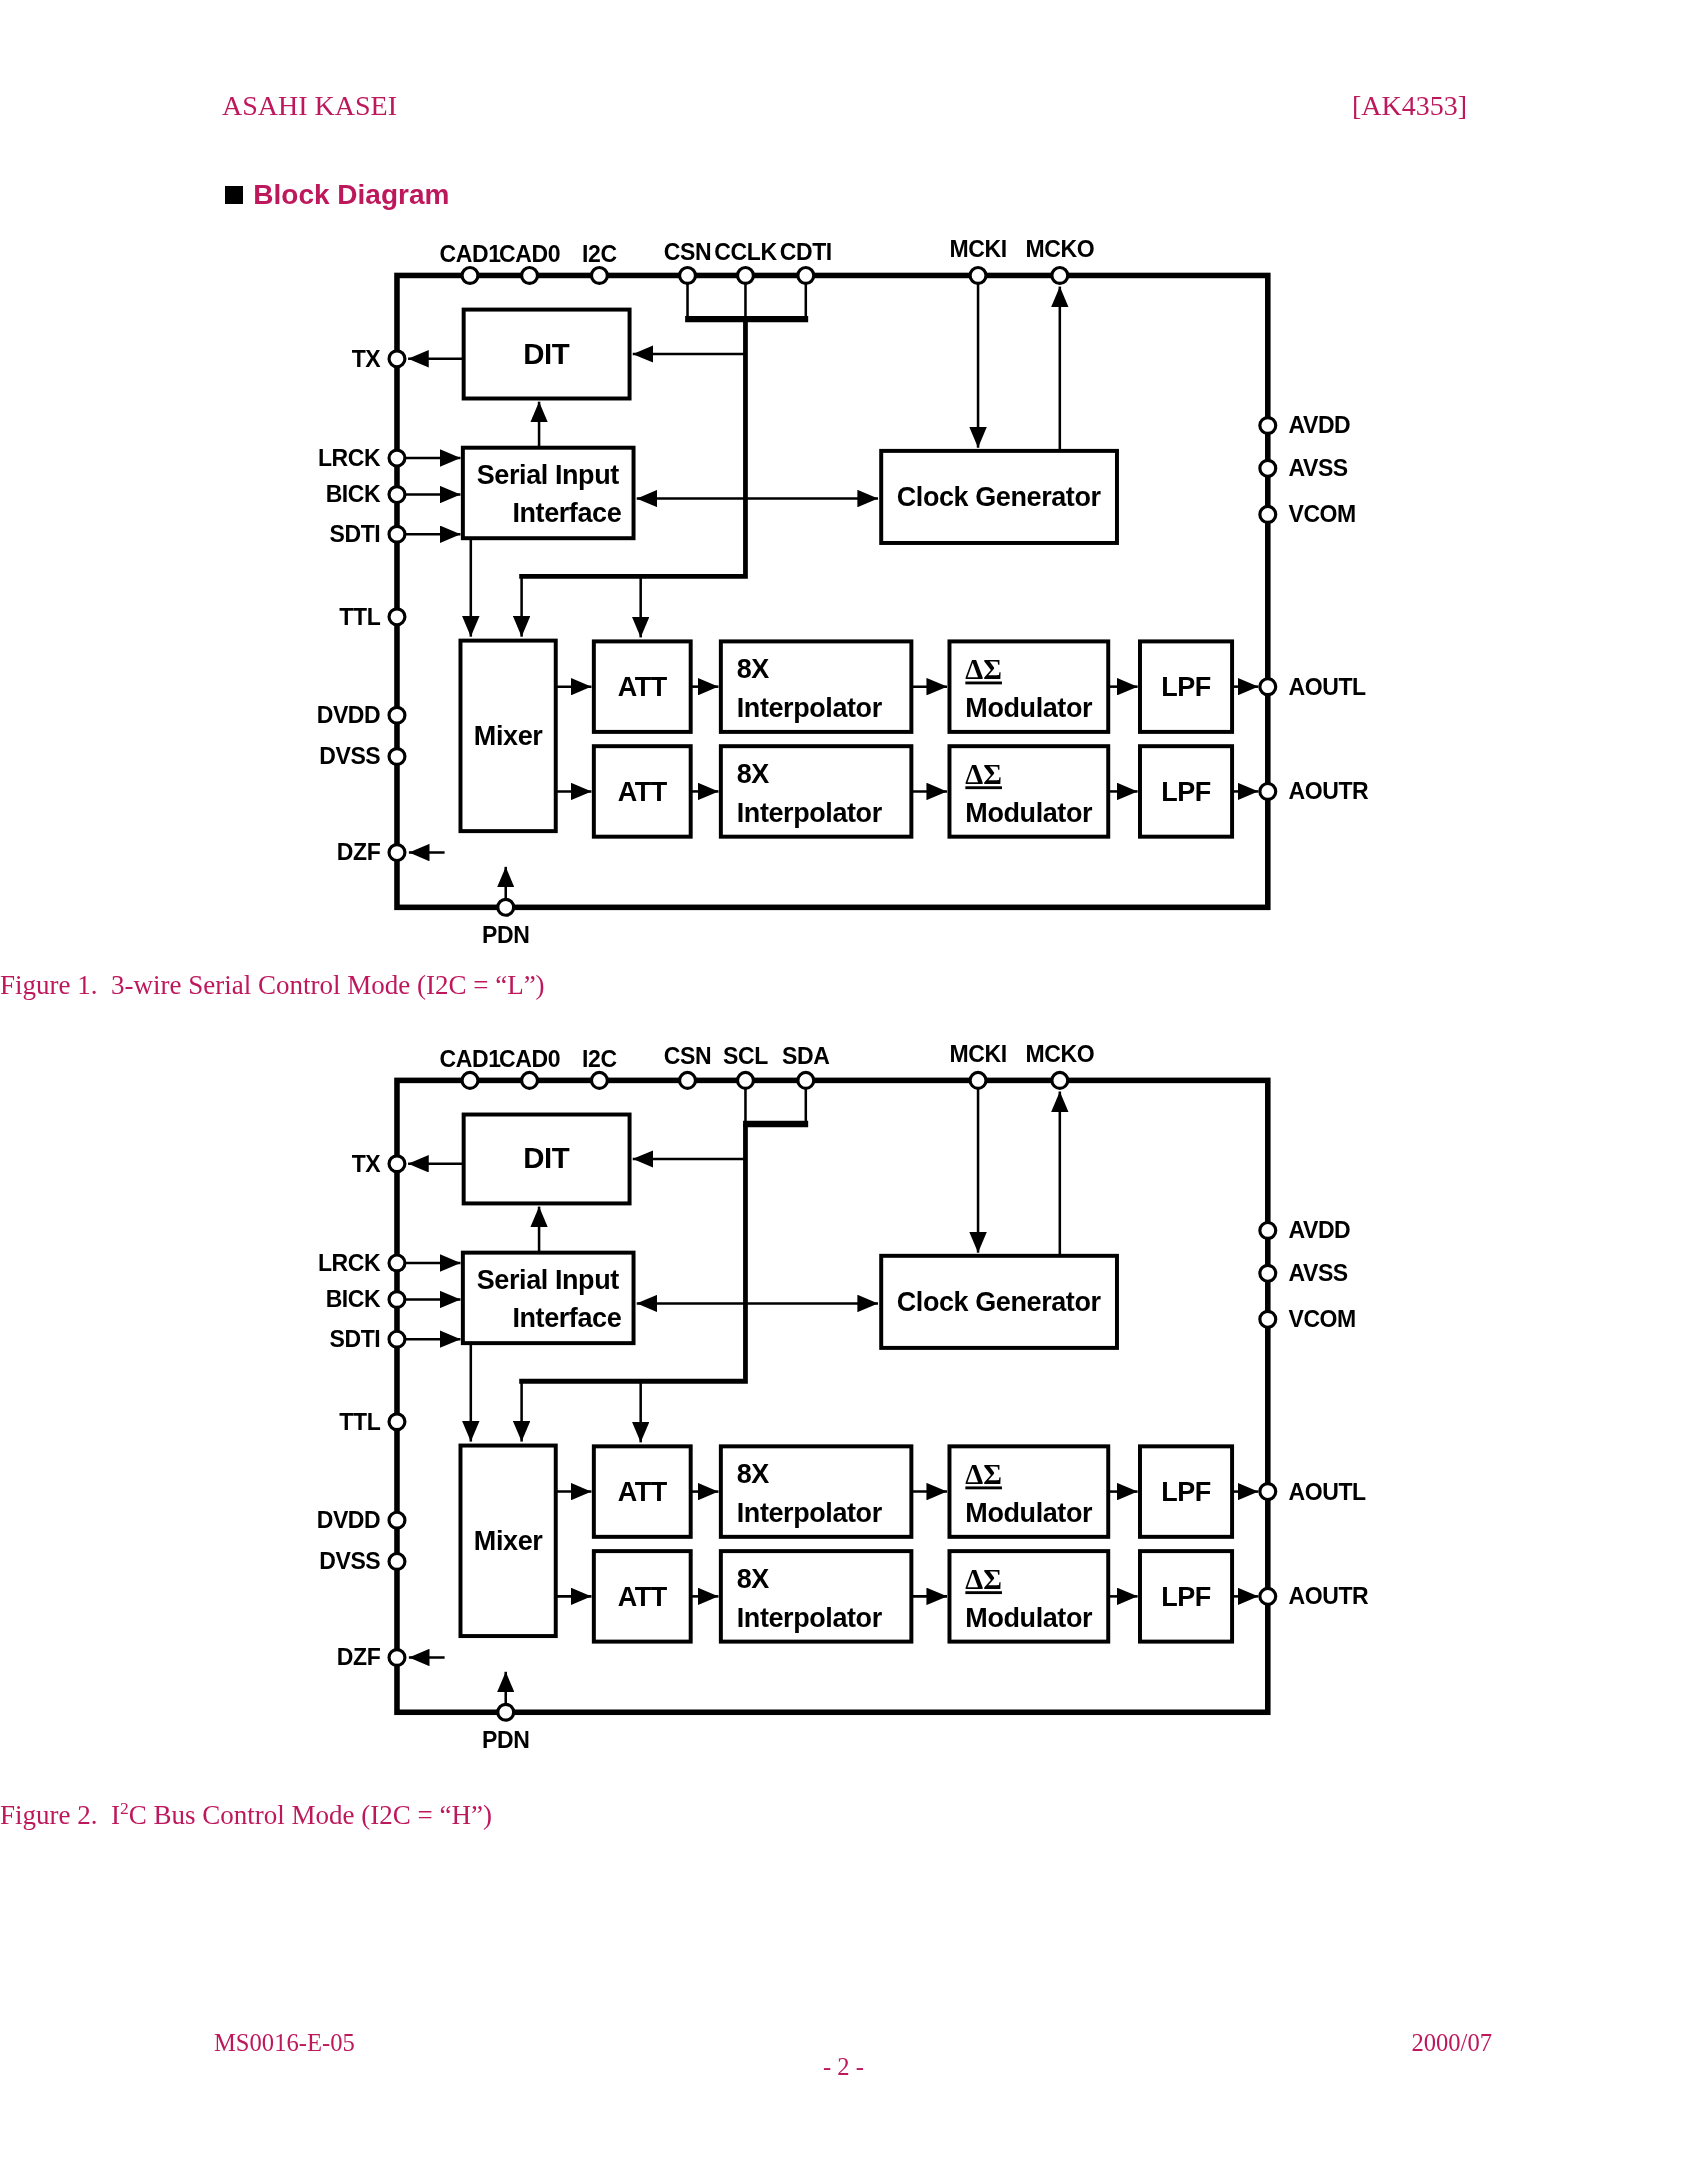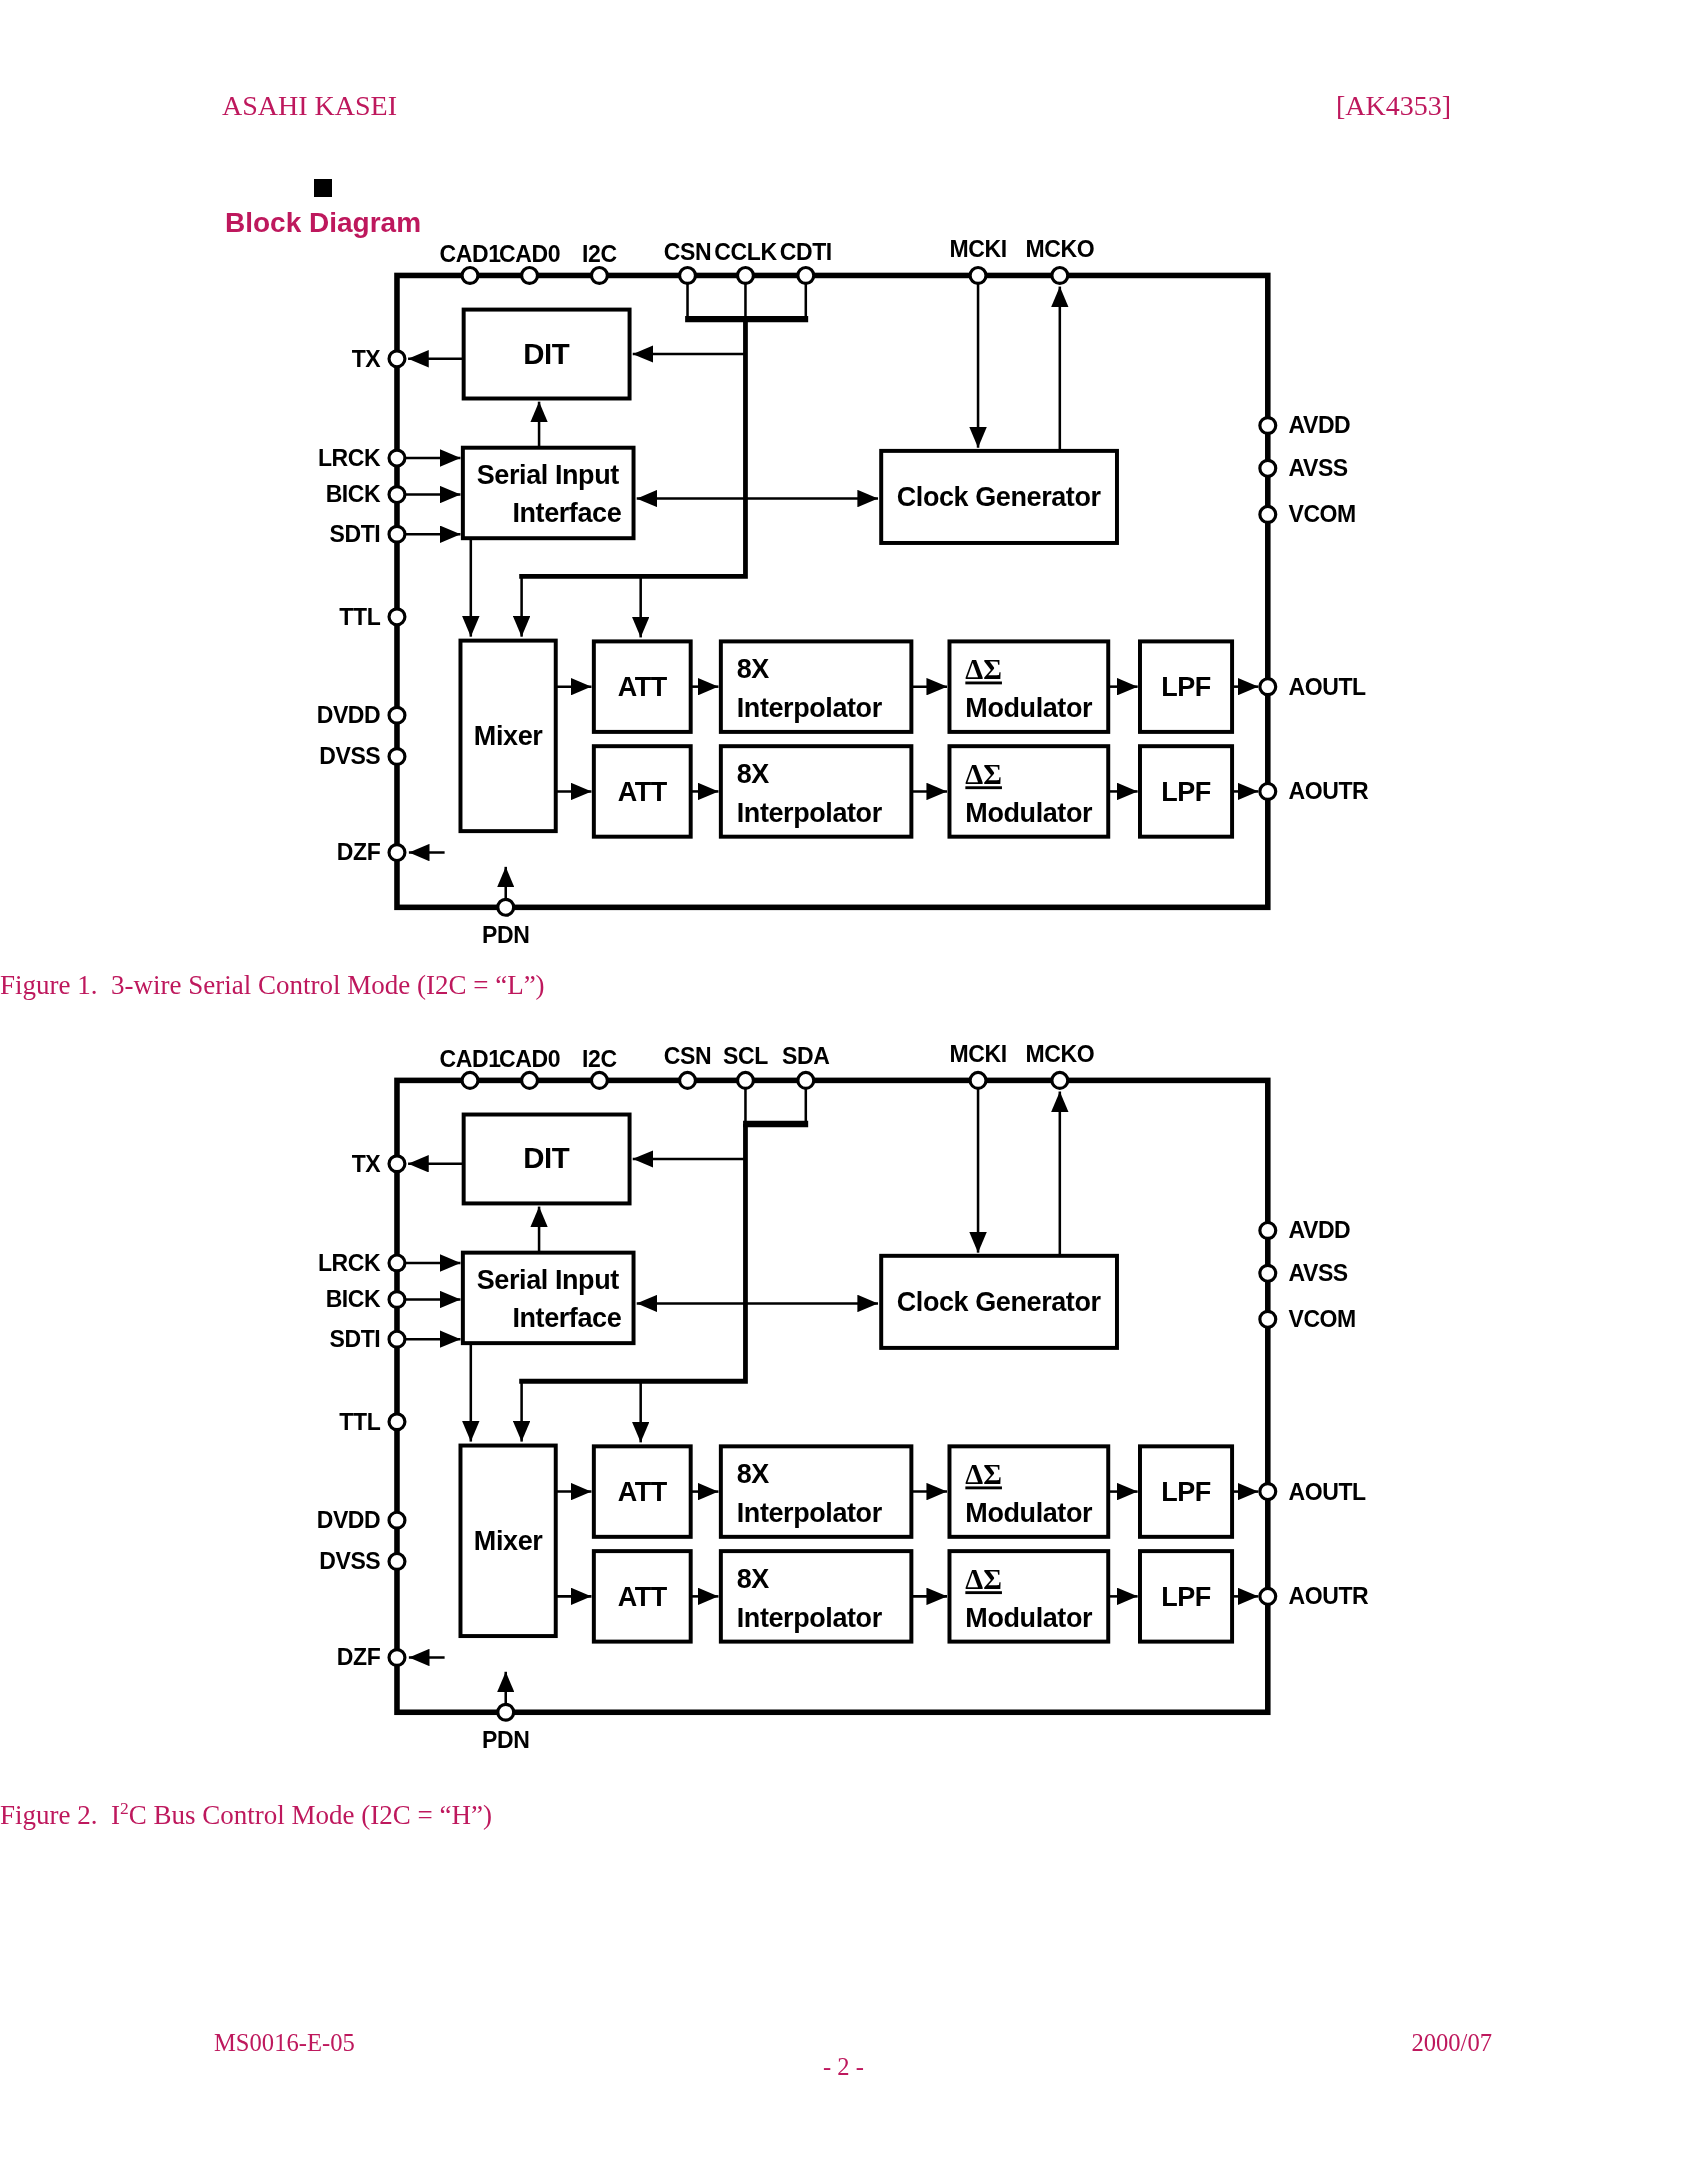--- a/index.html
+++ b/index.html
@@ -26,23 +26,23 @@
   .blk   { fill:#fff; stroke:#000; stroke-width:5; }
   .outer { fill:none; stroke:#000; stroke-width:7; }
   .pin   { fill:#fff; stroke:#000; stroke-width:4; }
 </style>
 </head>
 <body>
 
 <div id="page">
 
   <div class="abs serif hdr" style="left:222px; top:90px;">ASAHI KASEI</div>
-  <div class="abs serif hdr" style="right:236px; top:90px;">[AK4353]</div>
-
-  <div id="section-title" class="abs" style="left:225px; top:179px;flex-direction:column;">
+  <div class="abs serif hdr" style="right:220px; top:90px;">[AK4353]</div>
+
+  <div id="section-title" class="abs" style="left:225px; top:179px;">
     <span class="sq"></span>
     <span>Block Diagram</span>
   </div>
 
   <svg class="abs" style="left:0; top:0;" width="1687" height="2183" viewBox="0 0 2125 2750" xmlns="http://www.w3.org/2000/svg">
     <defs>
       <marker id="ah" markerUnits="userSpaceOnUse" markerWidth="26" markerHeight="22" refX="26" refY="11" orient="auto">
         <path d="M0,0 L26,11 L0,22 Z" fill="#000"></path>
       </marker>
     </defs>

